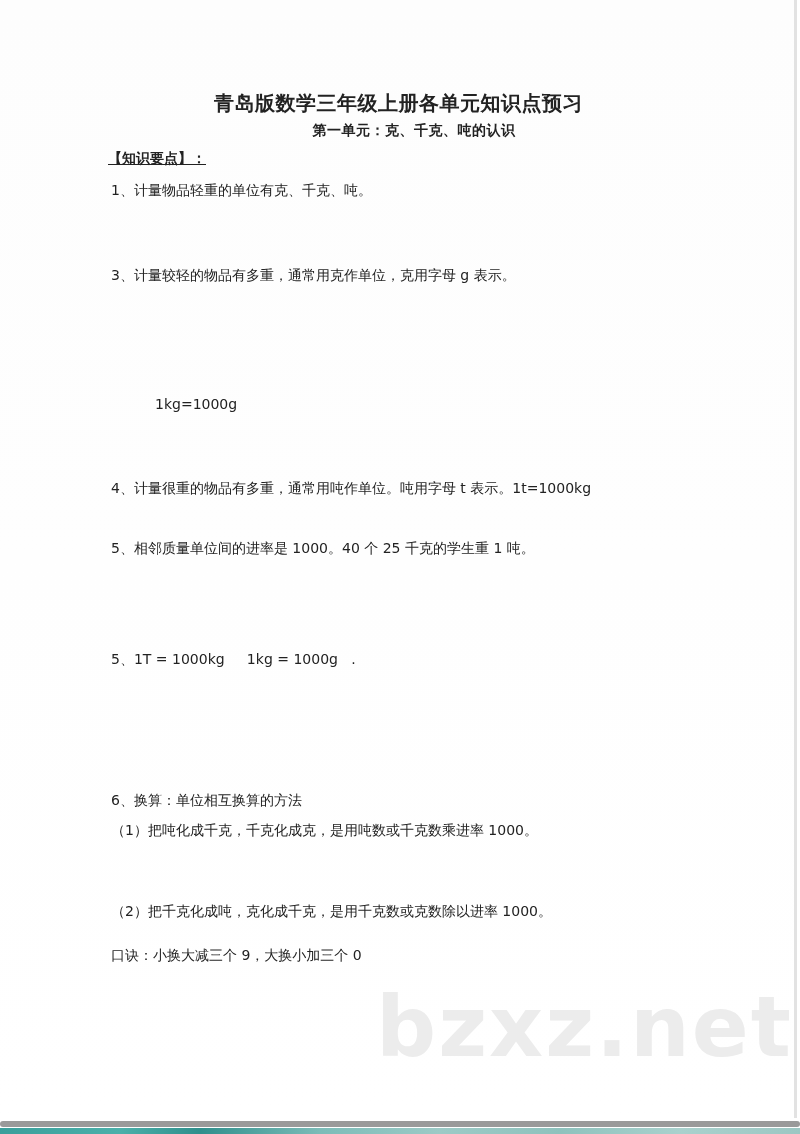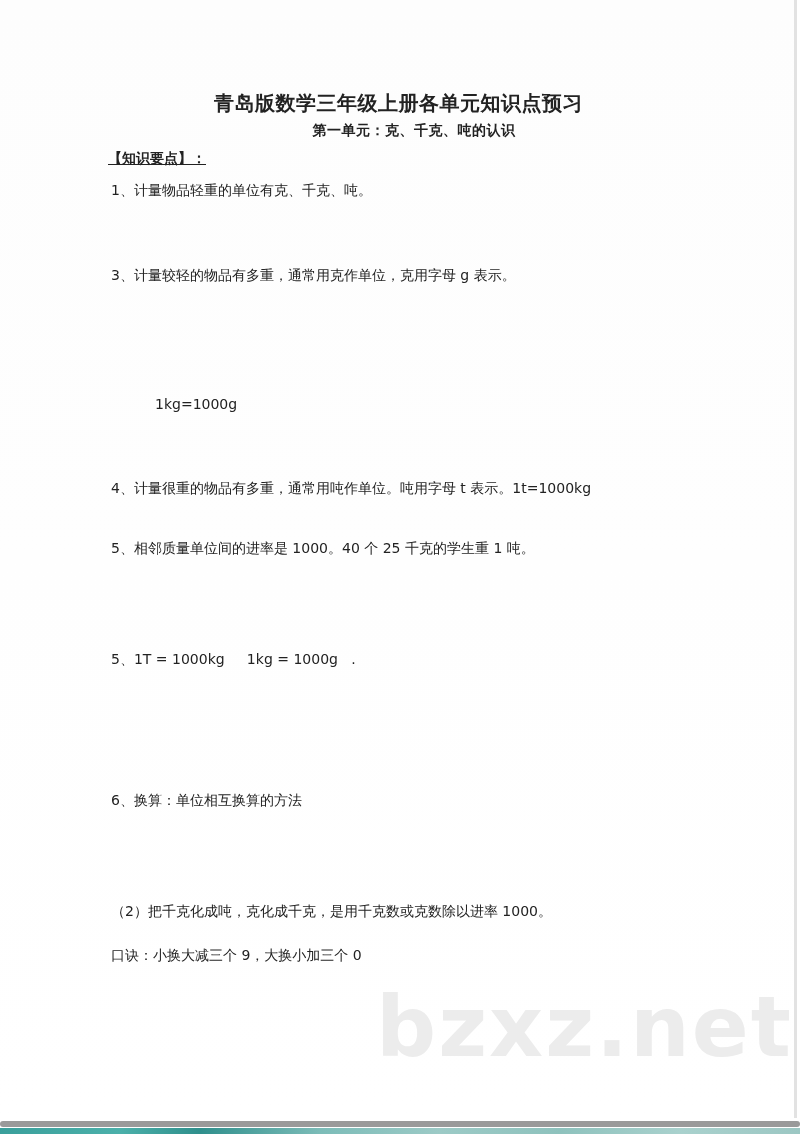--- a/index.html
+++ b/index.html
@@ -53,20 +53,21 @@
   <div class="subtitle">第一单元：克、千克、吨的认识</div>
   <div class="line section" style="top:150px;text-decoration:underline;">【知识要点】：</div>
 
   <div class="line" style="top:182px;">1、计量物品轻重的单位有克、千克、吨。</div>
   <div class="line" style="top:267px;">3、计量较轻的物品有多重，通常用克作单位，克用字母 g 表示。</div>
   <div class="line" style="top:396px;margin-left:44px;">1kg=1000g</div>
   <div class="line" style="top:480px;">4、计量很重的物品有多重，通常用吨作单位。吨用字母 t 表示。1t=1000kg</div>
   <div class="line" style="top:540px;">5、相邻质量单位间的进率是 1000。40 个 25 千克的学生重 1 吨。</div>
   <div class="line" style="top:651px;">5、1T = 1000kg     1kg = 1000g   .</div>
   <div class="line" style="top:756px;margin-top:36px;">6、换算：单位相互换算的方法</div>
+  <div class="line" style="top:822px;">（1）把吨化成千克，千克化成克，是用吨数或千克数乘进率 1000。</div>
   <div class="line" style="top:862px;margin-top:41px;">（2）把千克化成吨，克化成千克，是用千克数或克数除以进率 1000。</div>
   <div class="line" style="top:947px;">口诀：小换大减三个 9，大换小加三个 0</div>
 
   <div class="watermark">bzxz.net</div>
 </div>
 
 <div class="hbar"></div>
 <div class="teal-strip"></div>
 
 </body></html>

